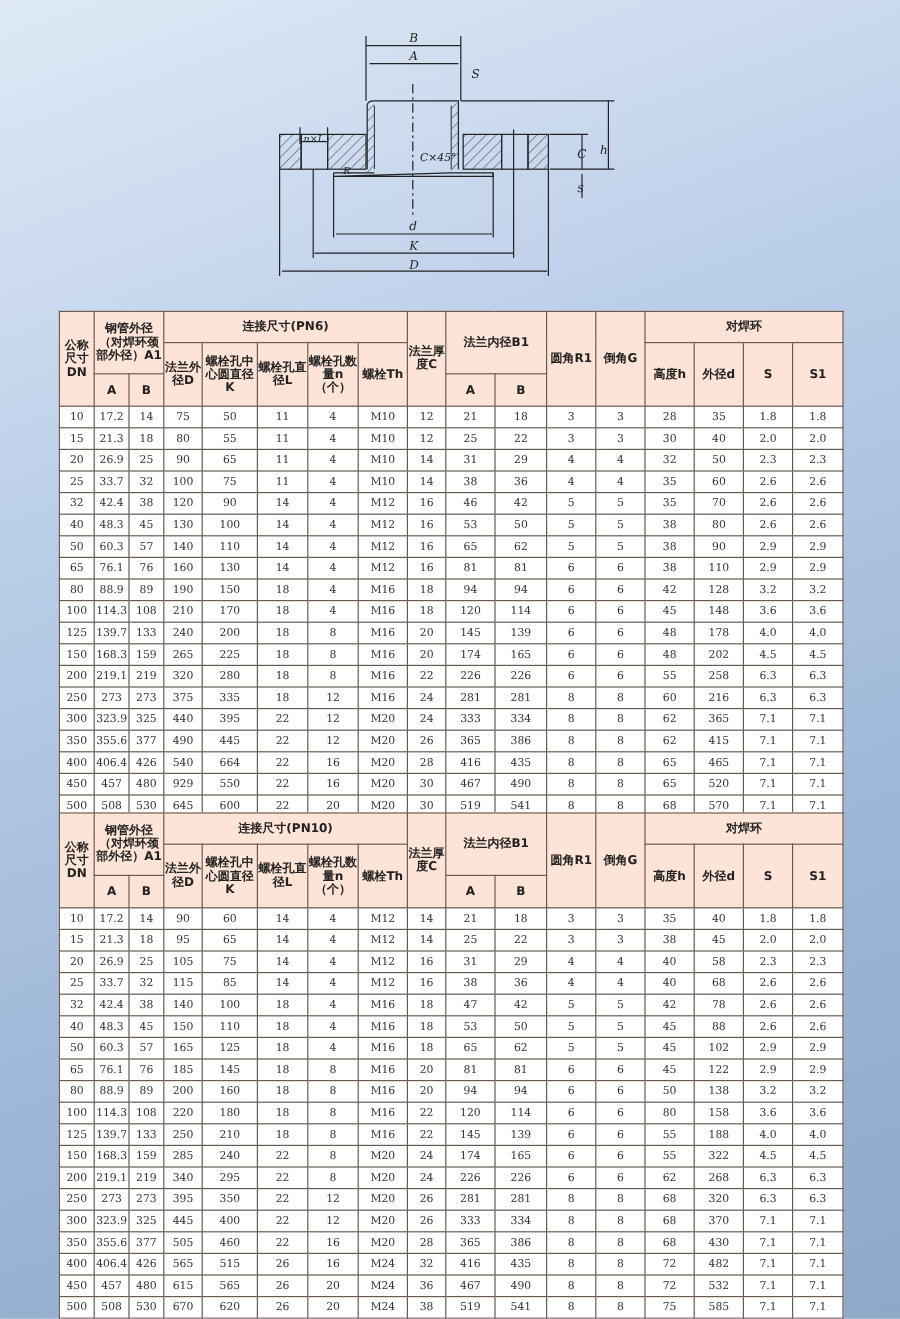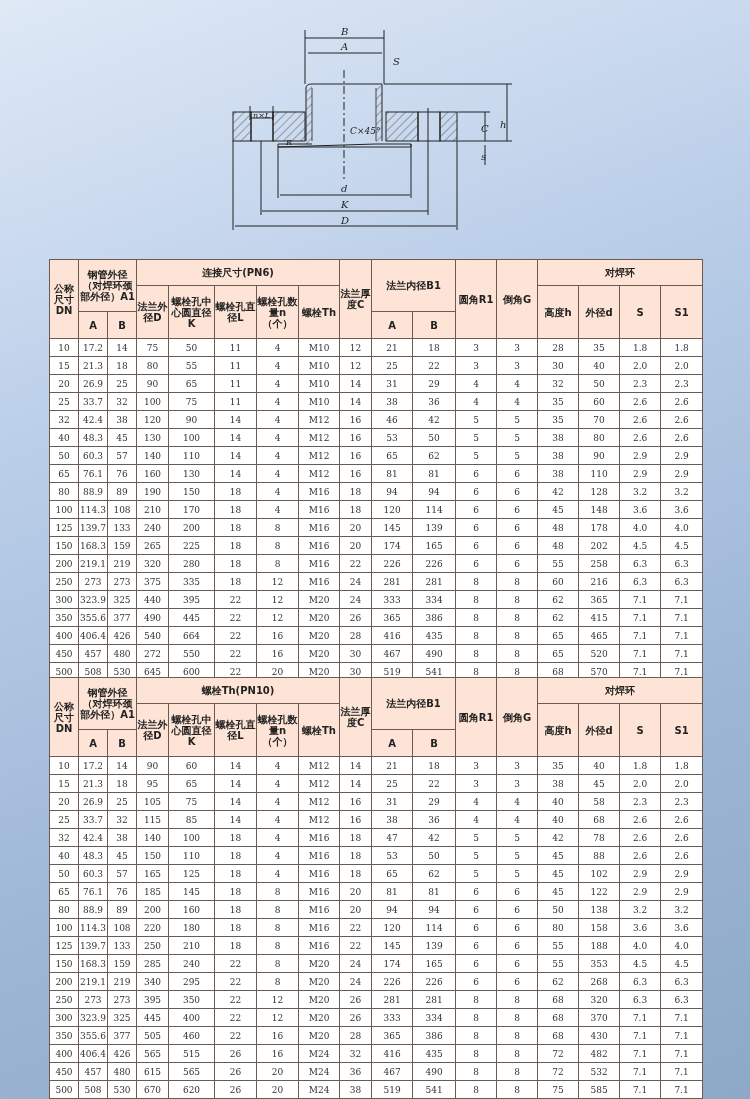--- a/index.html
+++ b/index.html
@@ -462,21 +462,21 @@
           <td>8</td>
           <td>65</td>
           <td>465</td>
           <td>7.1</td>
           <td>7.1</td>
         </tr>
         <tr>
           <td>450</td>
           <td>457</td>
           <td>480</td>
-          <td>272</td>
+          <td>929</td>
           <td>550</td>
           <td>22</td>
           <td>16</td>
           <td>M20</td>
           <td>30</td>
           <td>467</td>
           <td>490</td>
           <td>8</td>
           <td>8</td>
           <td>65</td>
@@ -545,21 +545,21 @@
         <col style="width:41px">
       <col style="width:41px">
         <col style="width:41px">
         <col style="width:41px">
         <col style="width:42px">
     </colgroup>
     <thead>
       <tr class="h-top">
         <th rowspan="3">公称尺寸DN</th>
         <th colspan="2" rowspan="2">钢管外径（对焊环颈部外径）A1</th>
-        <th colspan="5">螺栓Th(PN10)</th>
+        <th colspan="5">连接尺寸(PN10)</th>
         <th rowspan="3">法兰厚度C</th>
         <th colspan="2" rowspan="2">法兰内径B1</th>
         <th rowspan="3">圆角R1</th>
         <th rowspan="3">倒角G</th>
         <th colspan="4">对焊环</th>
       </tr>
       <tr class="h-top">
         <th rowspan="2">法兰外径D</th>
         <th rowspan="2">螺栓孔中心圆直径K</th>
         <th rowspan="2">螺栓孔直径L</th>
@@ -795,21 +795,21 @@
           <td>240</td>
           <td>22</td>
           <td>8</td>
           <td>M20</td>
           <td>24</td>
           <td>174</td>
           <td>165</td>
           <td>6</td>
           <td>6</td>
           <td>55</td>
-          <td>353</td>
+          <td>322</td>
           <td>4.5</td>
           <td>4.5</td>
         </tr>
         <tr>
           <td>200</td>
           <td>219.1</td>
           <td>219</td>
           <td>340</td>
           <td>295</td>
           <td>22</td>

